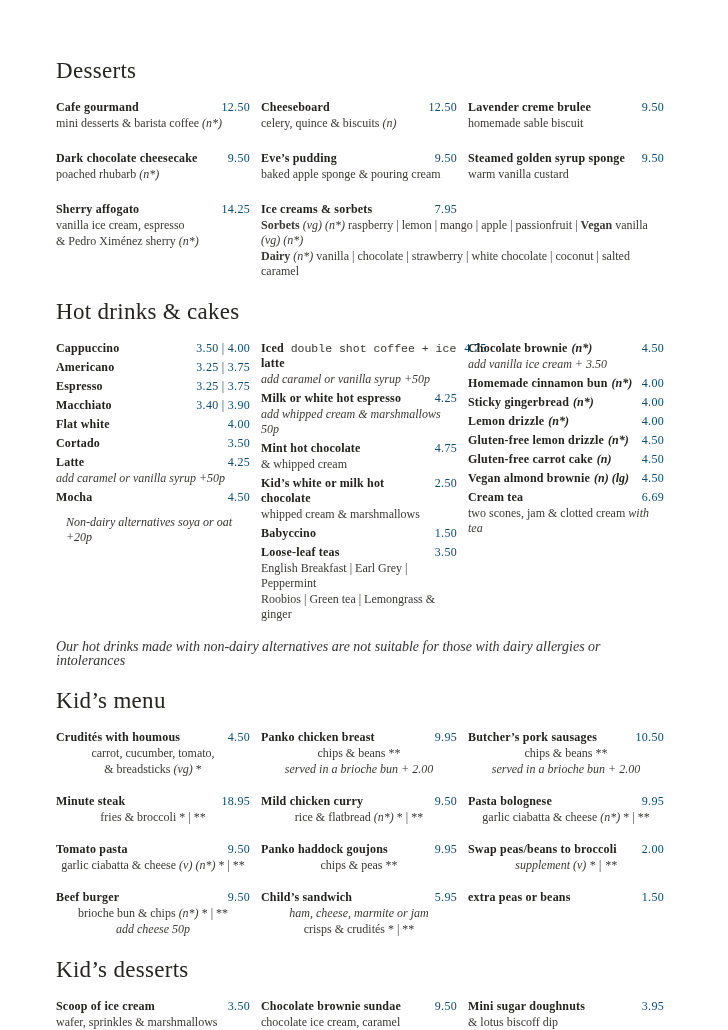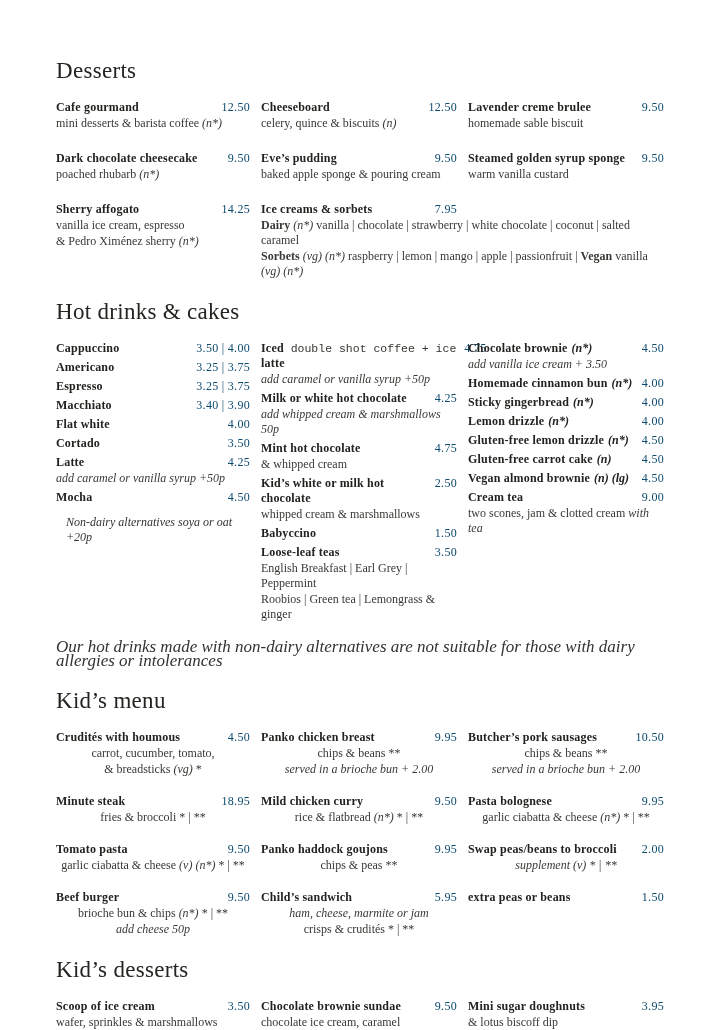--- a/index.html
+++ b/index.html
@@ -63,21 +63,21 @@
   .col-note {
     font-style: italic;
     font-size: 12px;
     color: #343230;
     margin-top: 6px;
     padding-left: 10px;
     line-height: 15px;
   }
   .section-note {
     font-style: italic;
-    font-size: 17px;
+    font-size: 14px;
     color: #343230;
     margin: 14px 0 0 0;
     line-height: 14px;
   }
 </style>
 </head>
 <body>
 
 <div class="page">
 
@@ -132,22 +132,22 @@
             <span class="item-price">14.25</span>
           </div>
           <div class="item-desc">vanilla ice cream, espresso</div>
           <div class="item-desc"><span>&amp; Pedro Ximénez sherry </span><span class="it">(n*)</span></div>
         </div>
         <div class="menu-item wide">
           <div class="item-head">
             <span class="item-name">Ice creams &amp; sorbets</span>
             <span class="item-price">7.95</span>
           </div>
+          <div class="item-desc"><span class="bd">Sorbets </span><span class="it">(vg) (n*)</span><span> raspberry | lemon | mango | apple | passionfruit | </span><span class="bd">Vegan</span><span> vanilla </span><span class="it">(vg) (n*)</span></div>
           <div class="item-desc"><span class="bd">Dairy </span><span class="it">(n*)</span><span> vanilla | chocolate | strawberry | white chocolate | coconut | salted caramel</span></div>
-          <div class="item-desc"><span class="bd">Sorbets </span><span class="it">(vg) (n*)</span><span> raspberry | lemon | mango | apple | passionfruit | </span><span class="bd">Vegan</span><span> vanilla </span><span class="it">(vg) (n*)</span></div>
         </div>
       </div>
   </section>
 
   <section class="section">
     <h2 class="section-title">Hot drinks &amp; cakes</h2>
     <div class="grid" id="grid-1">
         <div class="col">
           <div class="menu-item">
             <div class="item-head">
@@ -204,21 +204,21 @@
           <div class="menu-item">
             <div class="item-head">
               <span class="item-name">Iced latte</span>
               <span class="item-sub">double shot coffee + ice</span>
               <span class="item-price">4.75</span>
             </div>
             <div class="item-desc it">add caramel or vanilla syrup +50p</div>
           </div>
           <div class="menu-item">
             <div class="item-head">
-              <span class="item-name">Milk or white hot chocolate</span>
+              <span class="item-name">Milk or white hot espresso</span>
               <span class="item-price">4.25</span>
             </div>
             <div class="item-desc it">add whipped cream &amp; marshmallows 50p</div>
           </div>
           <div class="menu-item">
             <div class="item-head">
               <span class="item-name">Mint hot chocolate</span>
               <span class="item-price">4.75</span>
             </div>
             <div class="item-desc">&amp; whipped cream</div>
@@ -292,21 +292,21 @@
           <div class="menu-item">
             <div class="item-head">
               <span class="item-name">Vegan almond brownie</span>
               <span class="item-tag">(n) (lg)</span>
               <span class="item-price">4.50</span>
             </div>
           </div>
           <div class="menu-item">
             <div class="item-head">
               <span class="item-name">Cream tea</span>
-              <span class="item-price">9.00</span>
+              <span class="item-price">6.69</span>
             </div>
             <div class="item-desc"><span>two scones, jam &amp; clotted cream </span><span class="it">with tea</span></div>
           </div>
         </div>
       </div>
     <p class="section-note">Our hot drinks made with non-dairy alternatives are not suitable for those with dairy allergies or intolerances</p>
   </section>
 
   <section class="section">
     <h2 class="section-title">Kid’s menu</h2>

